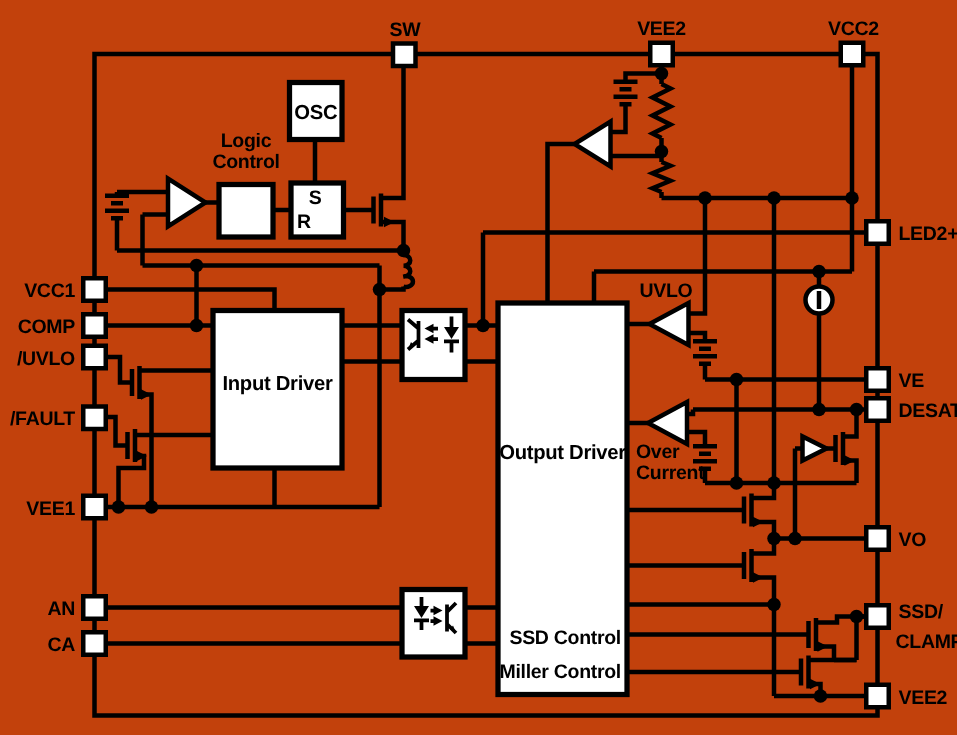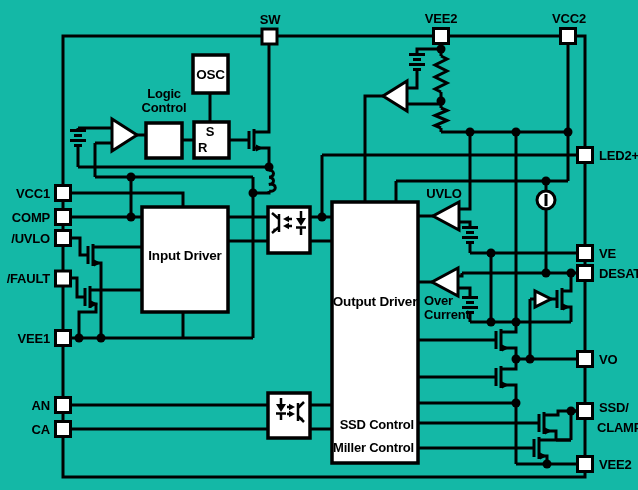--- a/index.html
+++ b/index.html
@@ -1,16 +1,16 @@
 <!DOCTYPE html>
 <html><head>
 <meta charset="utf-8">
 <style>
   html,body{margin:0;padding:0;background:#fff;}
-  .stage{position:relative;width:638px;height:490px;background:#14b8a6;font-family:"Liberation Sans",sans-serif;}
+  .stage{position:relative;width:638px;height:490px;background:#c2410c;font-family:"Liberation Sans",sans-serif;}
   svg{display:block}
   text{font-family:"Liberation Sans","DejaVu Sans",sans-serif;font-weight:bold;fill:#000;letter-spacing:-0.2px;}
   .pinlbl{font-size:13px;}
   .blklbl{font-size:13px;}
   .big{font-size:13.5px;}
 </style>
 </head>
 <body>
 
 <div class="stage">

